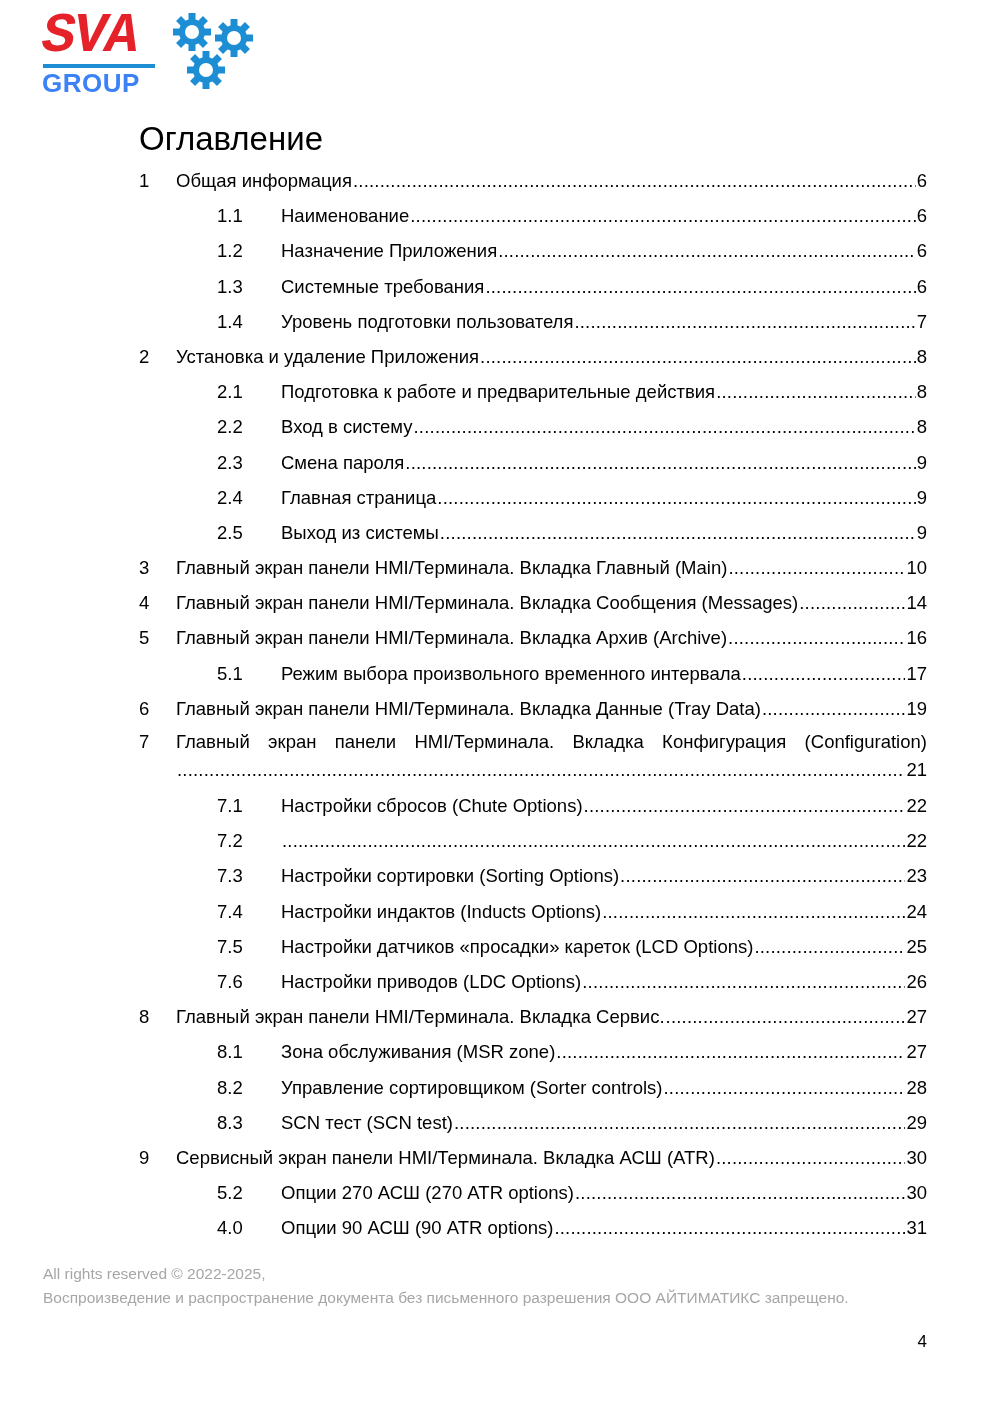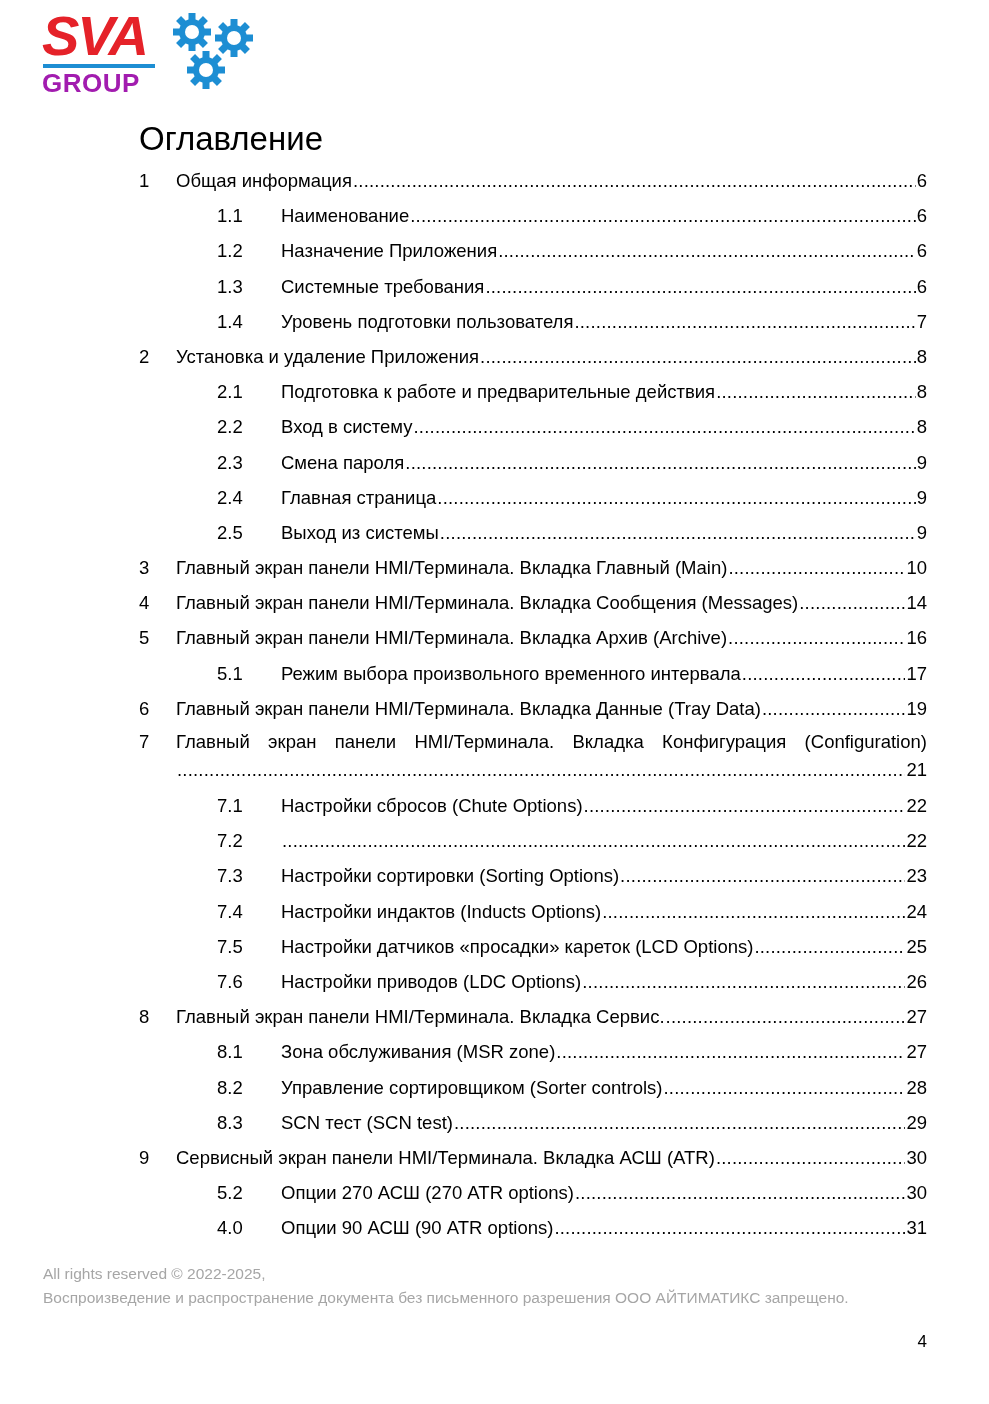--- a/index.html
+++ b/index.html
@@ -1,24 +1,24 @@
 <!DOCTYPE html>
 <html><head>
 <meta charset="utf-8">
 <style>
   html, body { margin: 0; padding: 0; background: #ffffff; }
   body { width: 989px; height: 1404px; position: relative; overflow: hidden;
          font-family: "Liberation Sans", sans-serif; color: #000; }
   .logo { position: absolute; left: 42px; top: 6px; width: 220px; height: 90px; }
-  .logo .sva { position: absolute; left: 0; top: 0; font-family: Liberation Sans, sans-serif;
+  .logo .sva { position: absolute; left: 0; top: 0; font-family: Liberation Mono, monospace;
                font-weight: bold; font-style: italic; font-size: 56px; color: #e52229;
                letter-spacing: -2px; line-height: 60px; }
   .logo .bar { position: absolute; left: 1px; top: 58px; width: 112px; height: 4px; background: #1d8ed3; }
   .logo .group { position: absolute; left: 0; top: 63px; font-weight: bold; font-size: 26px;
-                 color: #a21caf; line-height: 28px; letter-spacing: 0.5px; }
+                 color: #3b82f6; line-height: 28px; letter-spacing: 0.5px; }
   .logo svg { position: absolute; left: 128px; top: 4px; }
 
   .toc-title { position: absolute; left: 139px; top: 123px; font-size: 33px; line-height: 32px; }
 
   .toc { position: absolute; left: 139px; top: 163px; width: 788px; }
   .entry { position: relative; display: flex; align-items: baseline; height: 35.2px;
            font-size: 18.5px; line-height: 35px; white-space: nowrap; }
   .entry .num { flex: 0 0 auto; }
   .entry.l1 .num { width: 37px; }
   .entry.l2 { padding-left: 78px; }

